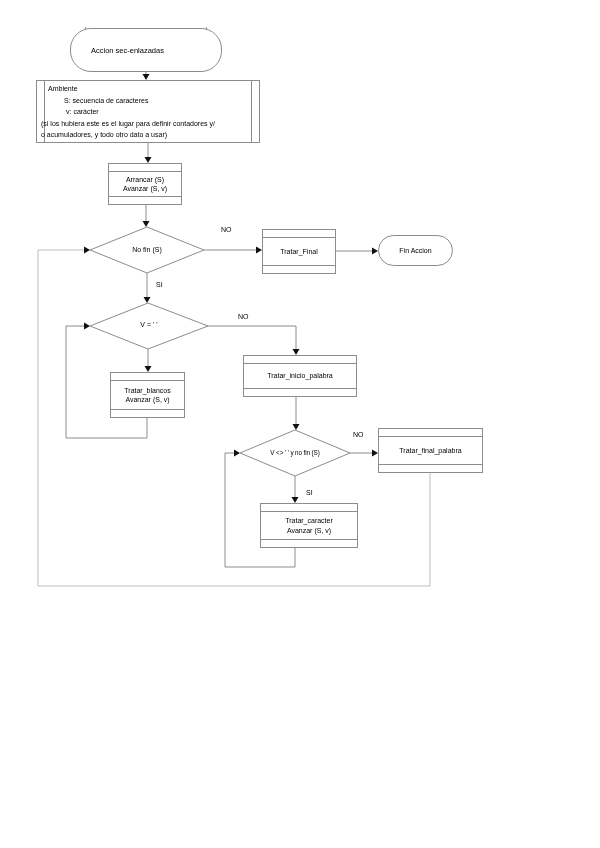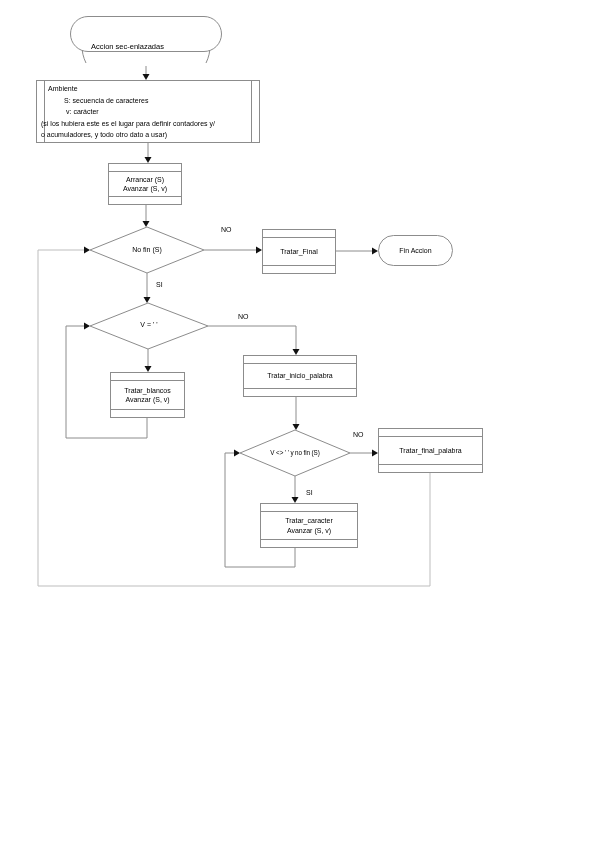--- a/index.html
+++ b/index.html
@@ -65,21 +65,21 @@
       <polygon points="291.5,497 298.5,497 295,503"></polygon>
       <polygon points="234,449.5 234,456.5 240,453"></polygon>
       <polygon points="84,246.5 84,253.5 90,250"></polygon>
     </g>
     <g stroke="#8c8c8c" stroke-width="1" fill="none">
       <path d="M 86 27 C 80.5 38 80.5 52 86 63"></path>
       <path d="M 206 27 C 211.5 38 211.5 52 206 63"></path>
     </g>
   </svg>
 
-  <div class="shape terminator" style="left:70px;top:16px;width:152px;height:36px;align-items:flex-end;">
+  <div class="shape terminator" style="left:70px;top:28px;width:152px;height:44px;">
     <span>Accion sec-enlazadas</span>
   </div>
 
   <div class="shape" style="left:36px;top:80px;width:224px;height:63px;">
     <div class="sideline" style="left:7px;"></div>
     <div class="sideline" style="right:7px;"></div>
     <div class="amb-text">
       <div style="padding-left:11px;">Ambiente</div>
       <div style="padding-left:27px;">S: secuencia de caracteres</div>
       <div style="padding-left:29px;">v: carácter</div>

